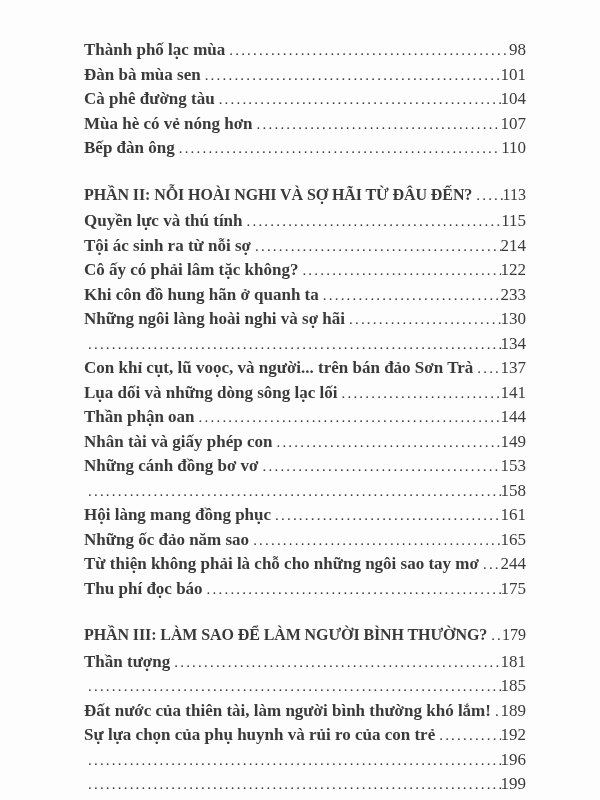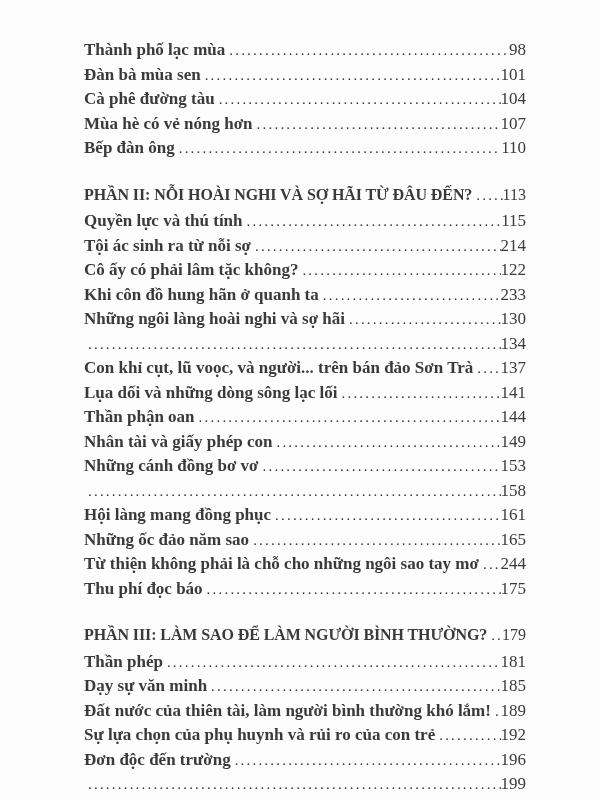--- a/index.html
+++ b/index.html
@@ -186,45 +186,43 @@
     <span class="pagenum">175</span>
   </div>
 
   <div class="row section">
     <span class="title">PHẦN III: LÀM SAO ĐỂ LÀM NGƯỜI BÌNH THƯỜNG?</span>
     <span class="dots">........................................................................................................................................................................................................</span>
     <span class="pagenum">179</span>
   </div>
 
   <div class="row">
-    <span class="title">Thần phép</span>
+    <span class="title">Thần tượng</span>
     <span class="dots">........................................................................................................................................................................................................</span>
     <span class="pagenum">181</span>
   </div>
 
   <div class="row">
-    <span class="title">Dạy sự văn minh</span>
     <span class="dots">........................................................................................................................................................................................................</span>
     <span class="pagenum">185</span>
   </div>
 
   <div class="row">
     <span class="title">Đất nước của thiên tài, làm người bình thường khó lắm!</span>
     <span class="dots">........................................................................................................................................................................................................</span>
     <span class="pagenum">189</span>
   </div>
 
   <div class="row">
     <span class="title">Sự lựa chọn của phụ huynh và rủi ro của con trẻ</span>
     <span class="dots">........................................................................................................................................................................................................</span>
     <span class="pagenum">192</span>
   </div>
 
   <div class="row">
-    <span class="title">Đơn độc đến trường</span>
     <span class="dots">........................................................................................................................................................................................................</span>
     <span class="pagenum">196</span>
   </div>
 
   <div class="row">
     <span class="dots">........................................................................................................................................................................................................</span>
     <span class="pagenum">199</span>
   </div>
 </div>
 </div>

